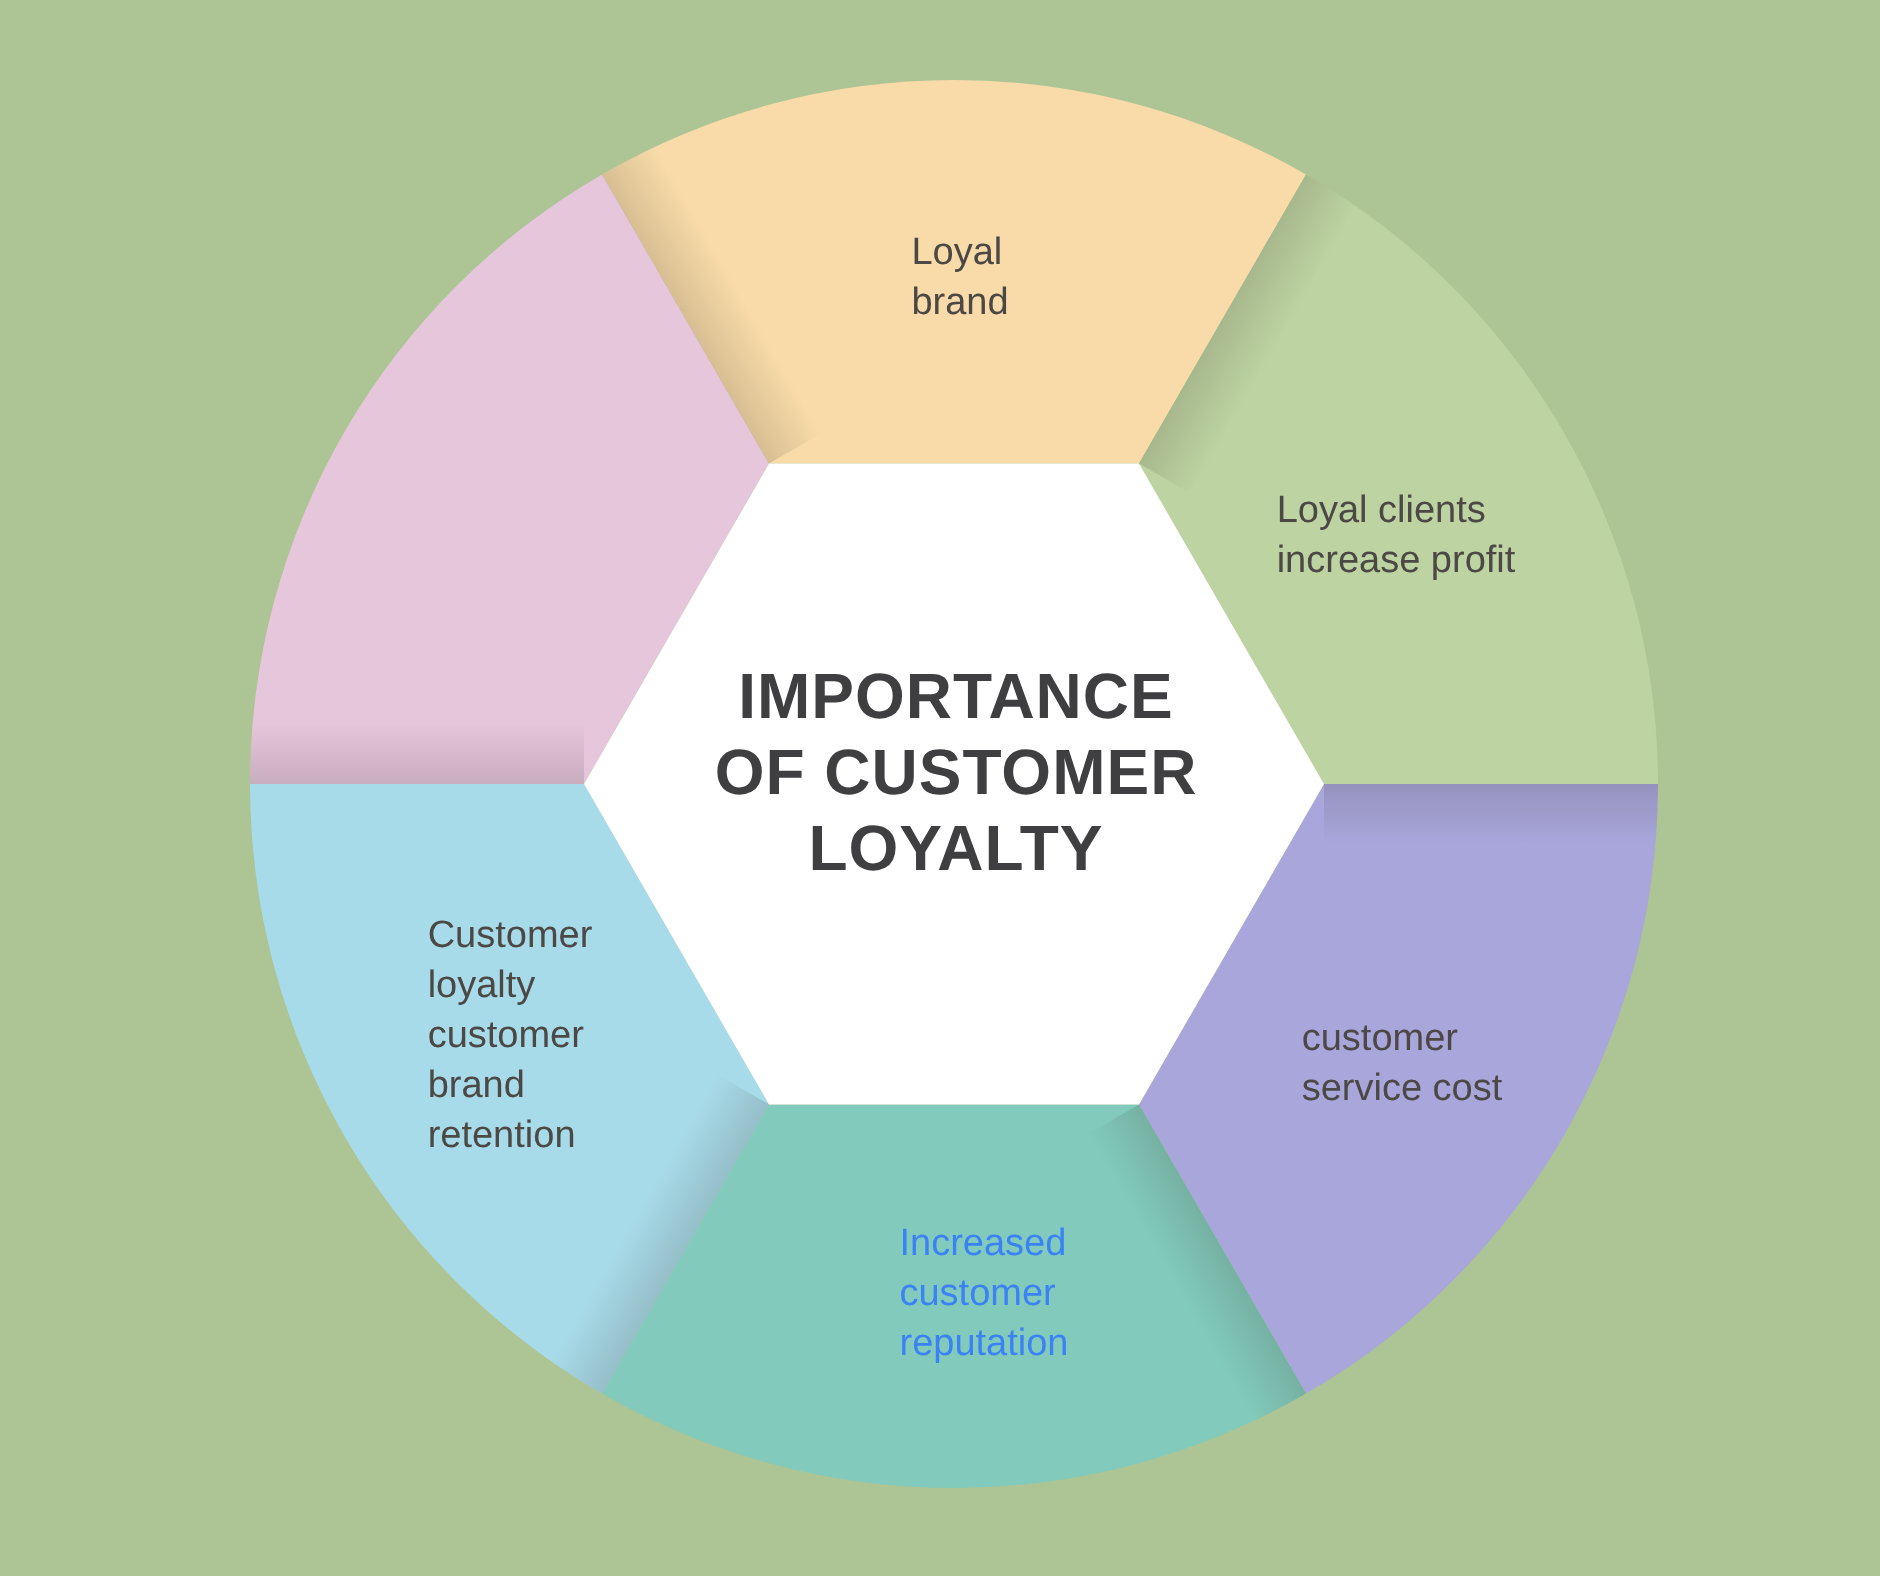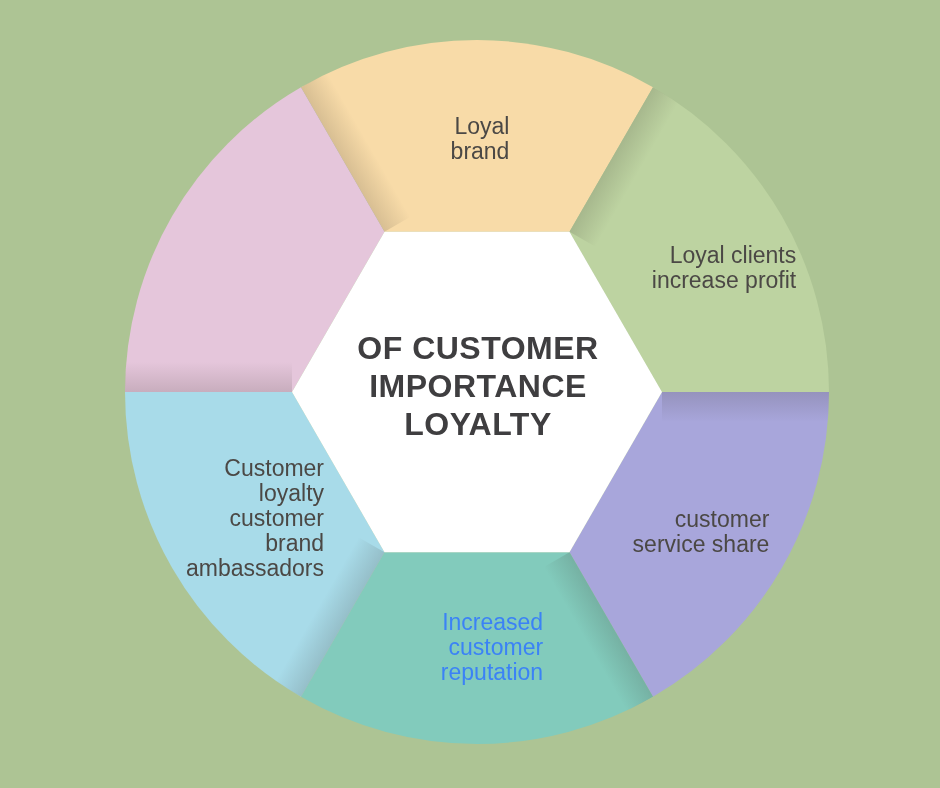--- a/index.html
+++ b/index.html
@@ -7,22 +7,22 @@
   .stage {
     position: relative;
     width: 940px;
     height: 788px;
     overflow: hidden;
   }
   .stage svg { position: absolute; left: 0; top: 0; }
   .label {
     position: absolute;
     transform: translate(-50%, -50%);
-    text-align: right;
-    font-size: 23px;
+    text-align: left;
+    font-size: 19px;
     line-height: 25px;
     white-space: nowrap;
   }
   .label span { display: block; }
   .title {
     position: absolute;
     transform: translate(-50%, -50%);
     text-align: center;
     font-size: 32px;
     font-weight: bold;
@@ -83,48 +83,48 @@
       <polygon points="662,392 829,392 829,422 662,422" fill="url(#shadowPurple)"></polygon>
       <polygon points="569.5,552.2 653,696.8 627,711.8 543.5,567.2" fill="url(#shadowTeal)"></polygon>
       <polygon points="384.5,552.2 301,696.8 275,681.8 358.5,537.2" fill="url(#shadowBlue)"></polygon>
       <polygon points="292,392 125,392 125,362 292,362" fill="url(#shadowPink)"></polygon>
     </g>
 
     <path d="M 662 392 L 569.5 231.8 L 384.5 231.8 L 292 392 L 384.5 552.2 L 569.5 552.2 Z" fill="#FFFFFF"></path>
   </svg>
 
   <div class="title" style="left: 478px; top: 386px; color: rgb(63, 62, 64);">
+    <span>IMPORTANCE</span>
     <span>OF CUSTOMER</span>
-    <span>IMPORTANCE</span>
     <span>LOYALTY</span>
   </div>
 
   <div class="label" style="left: 480px; top: 139px; color: rgb(75, 72, 69);">
     <span>Loyal</span>
     <span>brand</span>
   </div>
 
-  <div class="label" style="left: 724px; top: 268px; color: rgb(75, 72, 69);">
+  <div class="label" style="left: 698px; top: 268px; color: rgb(75, 72, 69);">
     <span>Loyal clients</span>
     <span>increase profit</span>
   </div>
 
   <div class="label" style="left: 701px; top: 532px; color: rgb(75, 72, 69);">
     <span>customer</span>
-    <span>service share</span>
+    <span>service cost</span>
   </div>
 
   <div class="label" style="left: 492px; top: 647px; color: #3b82f6;">
     <span>Increased</span>
     <span>customer</span>
     <span>reputation</span>
   </div>
 
   <div class="label" style="left: 255px; top: 518px; color: rgb(75, 72, 69);">
     <span>Customer</span>
     <span>loyalty</span>
     <span>customer</span>
     <span>brand</span>
-    <span>ambassadors</span>
+    <span>retention</span>
   </div>
 
 
 </div>
 
 </body></html>

